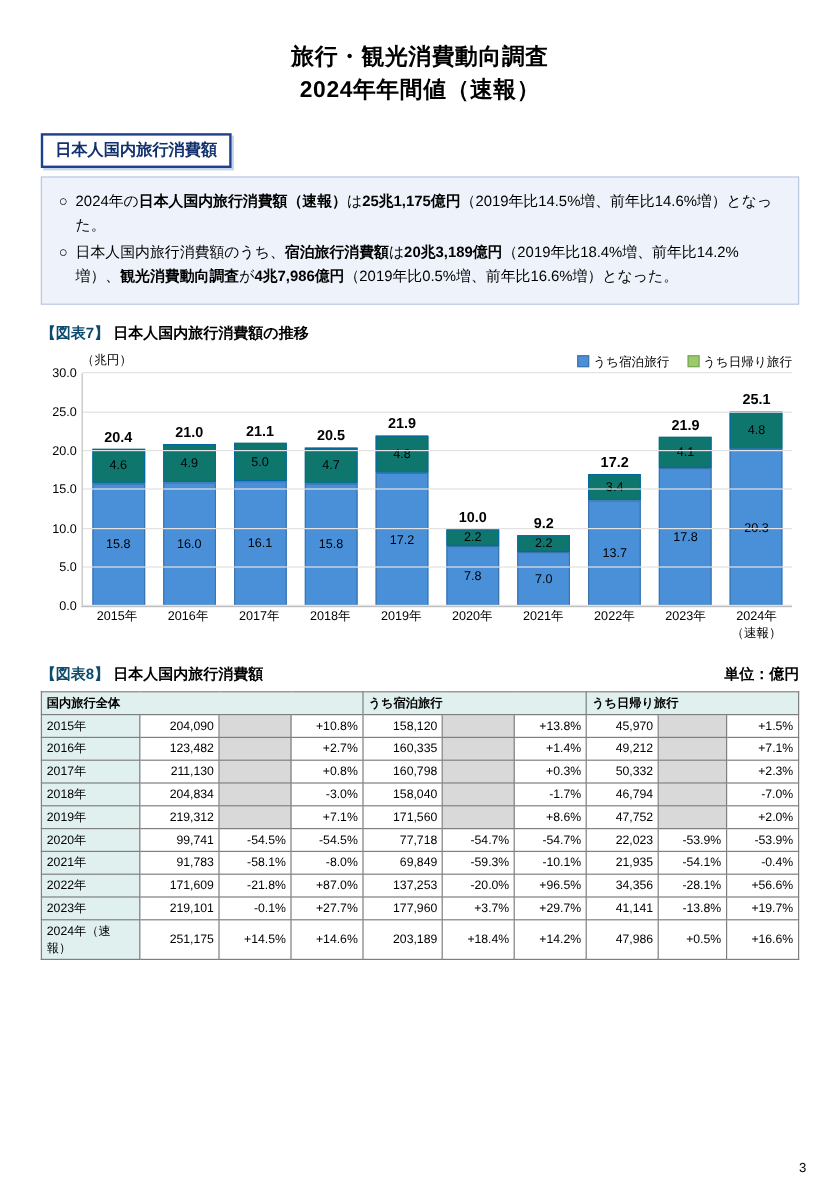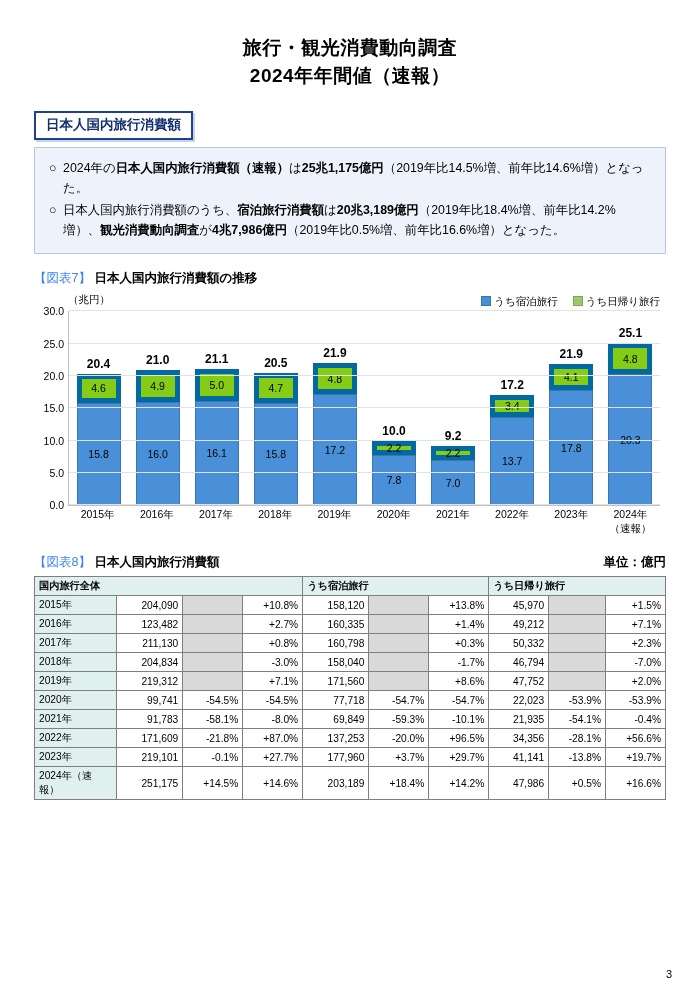--- a/index.html
+++ b/index.html
@@ -37,37 +37,37 @@
     padding:10px 14px 11px 14px;
     font-size:12.4px;
     line-height:1.62;
   }
   .summary p { margin:0 0 2px 0; text-indent:0; padding-left:14px; position:relative; }
   .summary p .marker { position:absolute; left:0; top:0; }
   .b { font-weight:bold; }
 
   
   .figcap { margin-top:16px; font-size:12.5px; font-weight:bold; color:#000; }
-  .figcap .tag { color:#3b82f6; font-weight:normal; }
+  .figcap .tag { color:#0c4a6e; font-weight:bold; }
   .unit-right { float:right; font-weight:bold; font-size:12.5px; }
 
   
   .chart-wrap { position:relative; margin-top:6px; height:245px; }
   .chart-unit { position:absolute; left:34px; top:0px; font-size:10.5px; }
   .legend { position:absolute; right:6px; top:2px; font-size:10.5px; }
   .legend span.sw { display:inline-block; width:10px; height:10px; vertical-align:-1px; margin-right:3px; }
   .legend .item { margin-left:12px; display:inline-block; }
 
   .plot { position:absolute; left:34px; top:18px; right:6px; bottom:32px; border-left:1px solid #bfbfbf; border-bottom:1px solid #bfbfbf;}
   .gridline { position:absolute; left:0; right:0; border-top:1px solid #e2e2e2; }
   .ytick { position:absolute; right:100%; margin-right:5px; transform:translateY(-50%); font-size:10.5px; white-space:nowrap;margin-left:44px; }
   .bars { position:absolute; left:0; right:0; bottom:0; top:0; display:flex; align-items:flex-end; }
   .barcol { flex:1; display:flex; flex-direction:column; align-items:center; justify-content:flex-end; height:100%; position:relative; }
   .stack { width:44px; display:flex; flex-direction:column; justify-content:flex-end; height:100%; }
-  .seg-top { background:#84cc16; border:5px solid #0369a1; position:relative; }
+  .seg-top { background:#0f766e; border:1px solid #0369a1; position:relative; }
   .seg-bot { background:#4a90d9; border:1px solid #3a75b0; position:relative; }
   .seg-label { position:absolute; left:0; right:0; text-align:center; font-size:10.5px; color:#000; }
   .seg-bot .seg-label { top:50%; transform:translateY(-50%); }
   .seg-top .seg-label { top:50%; transform:translateY(-50%); }
   .total { position:absolute; left:0; right:0; text-align:center; font-size:12px; font-weight:bold; }
   .xlabels { position:absolute; left:34px; right:6px; bottom:0; height:30px; display:flex; }
   .xlab { flex:1; text-align:center; font-size:10.5px; line-height:1.25; }
 
   
   table.data { border-collapse:collapse; width:100%; font-size:10.2px; margin-top:5px; table-layout:fixed; }

